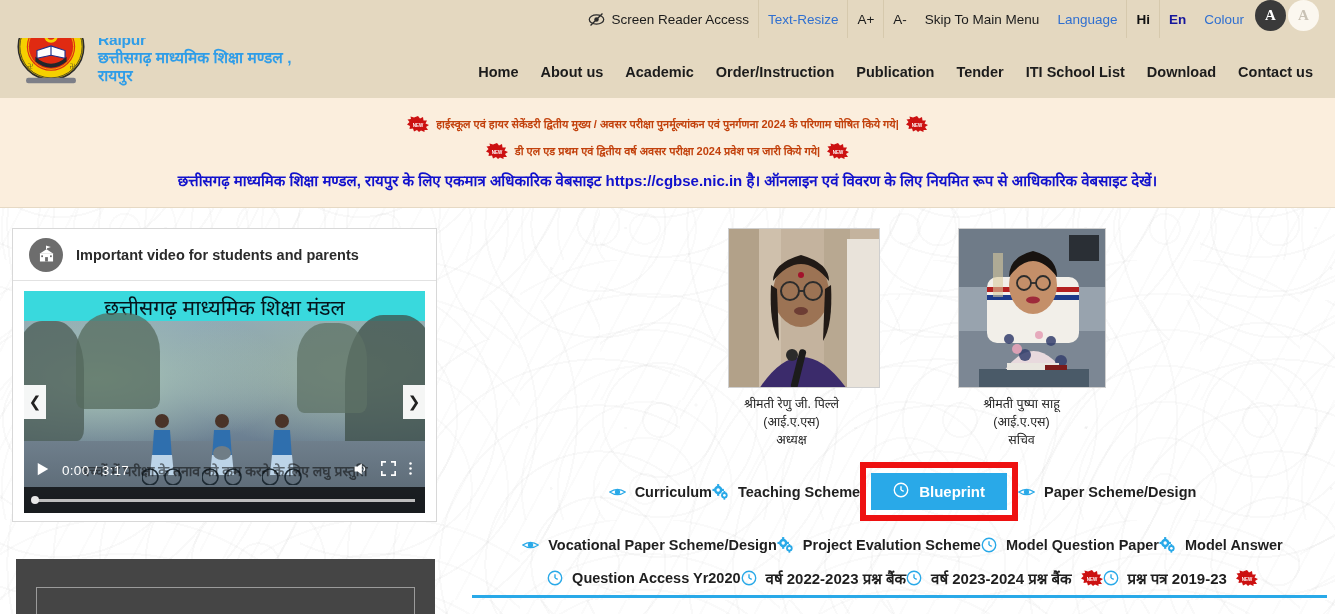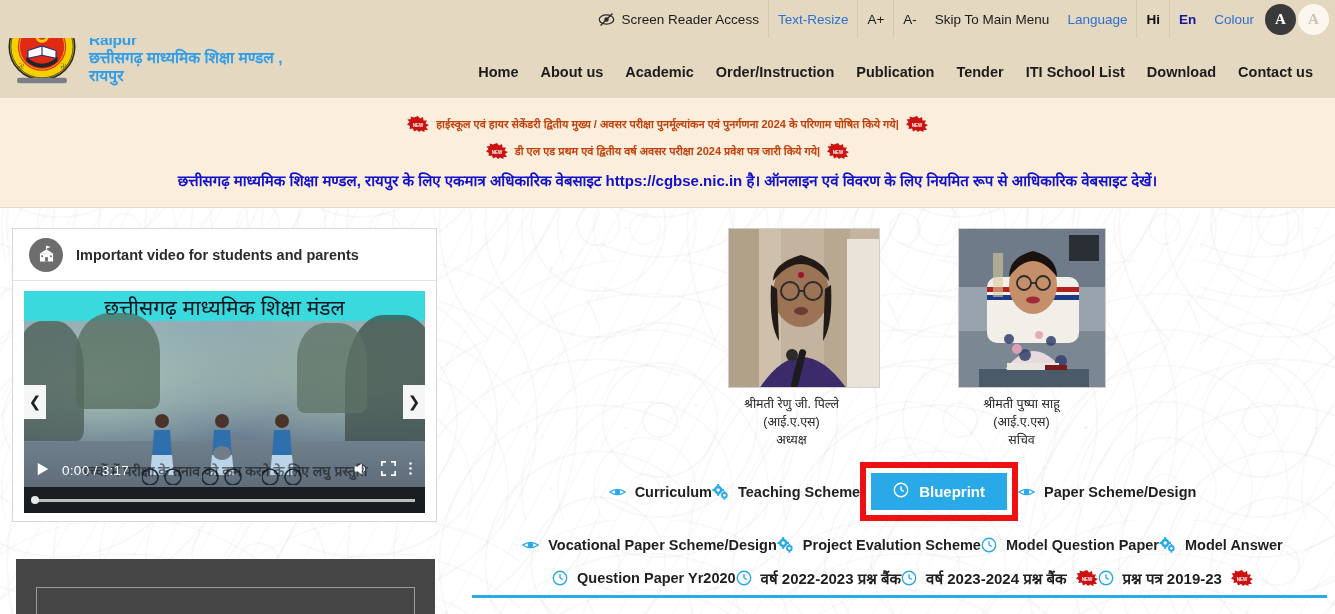--- a/index.html
+++ b/index.html
@@ -28,21 +28,21 @@
     z-index: 0;
   }
 
   
   .topbar {
     position: absolute; left: 0; top: 0; width: 1335px; height: 38px;
     background: #e4d8c0;
     z-index: 3;
     display: flex; align-items: center; justify-content: flex-end;
   }
-  .topbar-inner { display: flex; align-items: center; height: 38px; padding-right: 6px; }
+  .topbar-inner { display: flex; height: 38px; padding-right: 16px; }
   .tb-cell {
     display: flex; align-items: center; gap: 7px;
     padding: 0 9px; height: 38px;
     font-size: 13.5px; color: #1b1b1b; white-space: nowrap;
     border-left: 1px solid #d6c9ad;
   }
   .tb-cell.noborder { border-left: none; }
   .tb-link { color: #2f6fd0; }
   .tb-dark { color: #16169c; font-weight: bold; }
   .tb-hi { color: #111; font-weight: bold; }
@@ -54,21 +54,21 @@
     font-family: "Liberation Serif", serif; font-weight: bold; font-size: 15px;
     margin-left: 2px;
   }
   .circ.dark { background: #3a3a3a; color: #fff; }
   .circ.light { background: #fbf7ef; color: #c9c2b5; }
 
   
   .header {
     position: absolute; left: 0; top: 0; width: 530px; height: 98px;
     background: #e4d8c0; z-index: 3;
-    display: flex; align-items: center; gap: 8px; padding-left: 3px;
+    display: flex; align-items: center; gap: 8px; padding-left: 12px;
   }
   .header-band {
     position: absolute; left: 0; top: 38px; width: 1335px; height: 60px;
     background: #e4d8c0; z-index: 2;
   }
   .logo { width: 78px; height: 78px; flex: 0 0 78px; }
   .brand-text { line-height: 1.12; }
   .brand-en {
     color: #2f9de8; font-size: 15.5px; font-weight: bold;
     font-family: "Liberation Sans", sans-serif; letter-spacing: -.2px;
@@ -650,21 +650,21 @@
 
   <div class="link-row">
     <a class="qlink" href="#">
       <span class="ic">
         <svg viewBox="0 0 20 20" width="16" height="16">
           <circle cx="10" cy="10" r="8.4" fill="none" stroke="#29a9e8" stroke-width="1.7"></circle>
           <line x1="10" y1="10" x2="10" y2="5.4" stroke="#29a9e8" stroke-width="1.7"></line>
           <line x1="10" y1="10" x2="13.4" y2="11.8" stroke="#29a9e8" stroke-width="1.7"></line>
         </svg>
       </span>
-      <span>Question Paper Yr2020</span>
+      <span>Question Access Yr2020</span>
     </a>
 
     <a class="qlink devanagari" href="#">
       <span class="ic">
         <svg viewBox="0 0 20 20" width="16" height="16">
           <circle cx="10" cy="10" r="8.4" fill="none" stroke="#29a9e8" stroke-width="1.7"></circle>
           <line x1="10" y1="10" x2="10" y2="5.4" stroke="#29a9e8" stroke-width="1.7"></line>
           <line x1="10" y1="10" x2="13.4" y2="11.8" stroke="#29a9e8" stroke-width="1.7"></line>
         </svg>
       </span>

